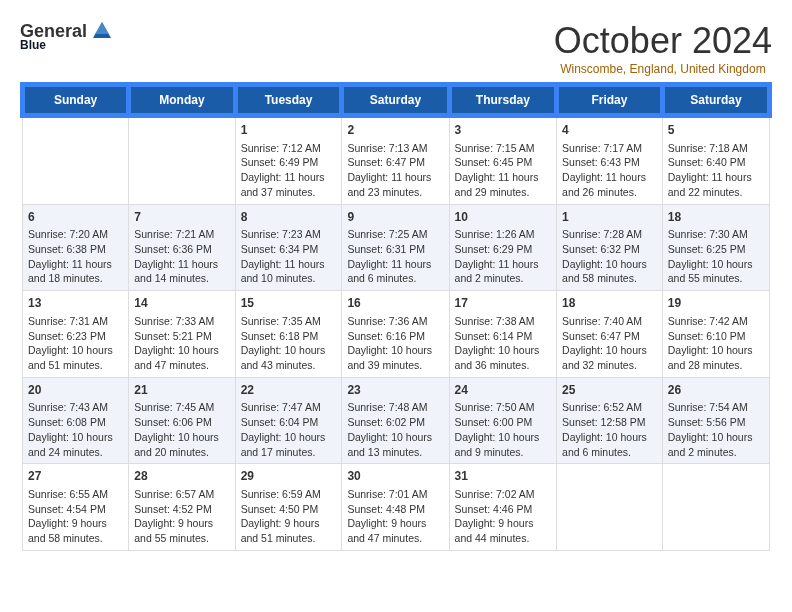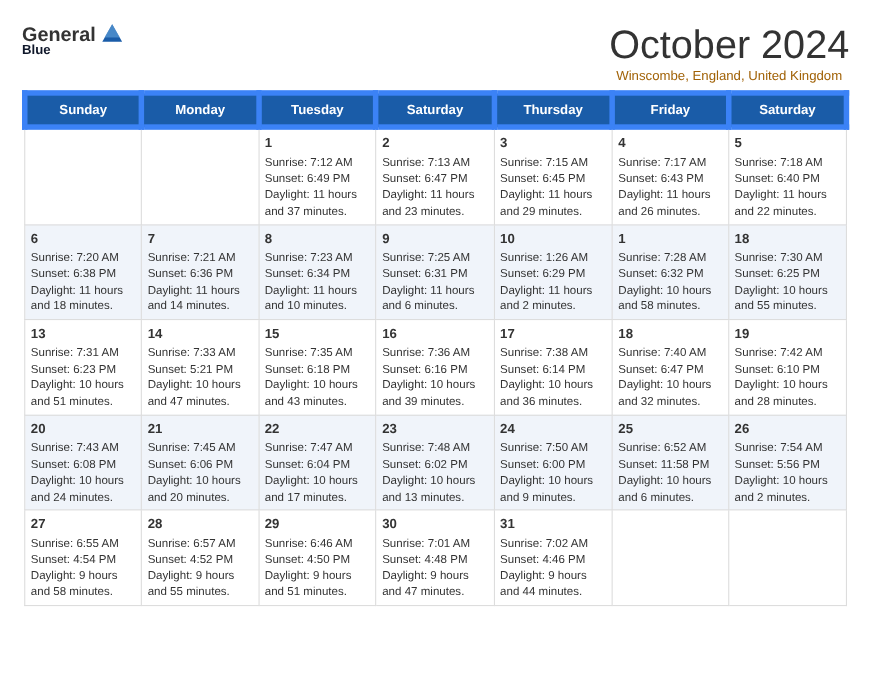--- a/index.html
+++ b/index.html
@@ -266,21 +266,21 @@
         </td>
         <td>
           <span class="day-num">24</span>
           <div class="cell-text">Sunrise: 7:50 AM</div>
           <div class="cell-text">Sunset: 6:00 PM</div>
           <div class="cell-text">Daylight: 10 hours and 9 minutes.</div>
         </td>
         <td>
           <span class="day-num">25</span>
           <div class="cell-text">Sunrise: 6:52 AM</div>
-          <div class="cell-text">Sunset: 11:58 PM</div>
+          <div class="cell-text">Sunset: 12:58 PM</div>
           <div class="cell-text">Daylight: 10 hours and 6 minutes.</div>
         </td>
         <td>
           <span class="day-num">26</span>
           <div class="cell-text">Sunrise: 7:54 AM</div>
           <div class="cell-text">Sunset: 5:56 PM</div>
           <div class="cell-text">Daylight: 10 hours and 2 minutes.</div>
         </td>
       </tr>
       <tr>
@@ -291,21 +291,21 @@
           <div class="cell-text">Daylight: 9 hours and 58 minutes.</div>
         </td>
         <td>
           <span class="day-num">28</span>
           <div class="cell-text">Sunrise: 6:57 AM</div>
           <div class="cell-text">Sunset: 4:52 PM</div>
           <div class="cell-text">Daylight: 9 hours and 55 minutes.</div>
         </td>
         <td>
           <span class="day-num">29</span>
-          <div class="cell-text">Sunrise: 6:46 AM</div>
+          <div class="cell-text">Sunrise: 6:59 AM</div>
           <div class="cell-text">Sunset: 4:50 PM</div>
           <div class="cell-text">Daylight: 9 hours and 51 minutes.</div>
         </td>
         <td>
           <span class="day-num">30</span>
           <div class="cell-text">Sunrise: 7:01 AM</div>
           <div class="cell-text">Sunset: 4:48 PM</div>
           <div class="cell-text">Daylight: 9 hours and 47 minutes.</div>
         </td>
         <td>

